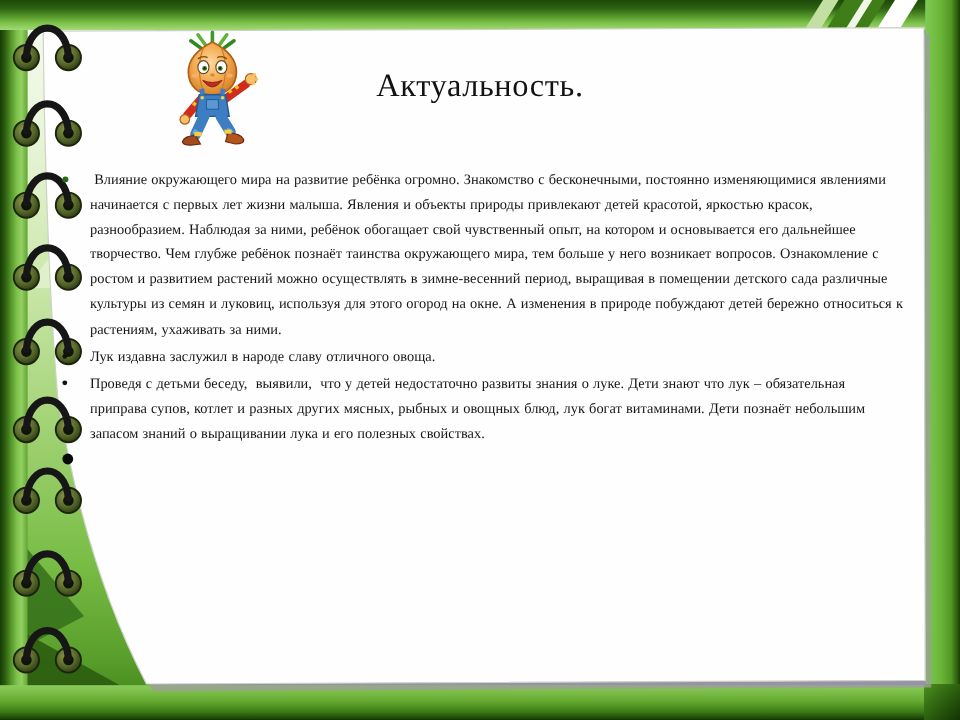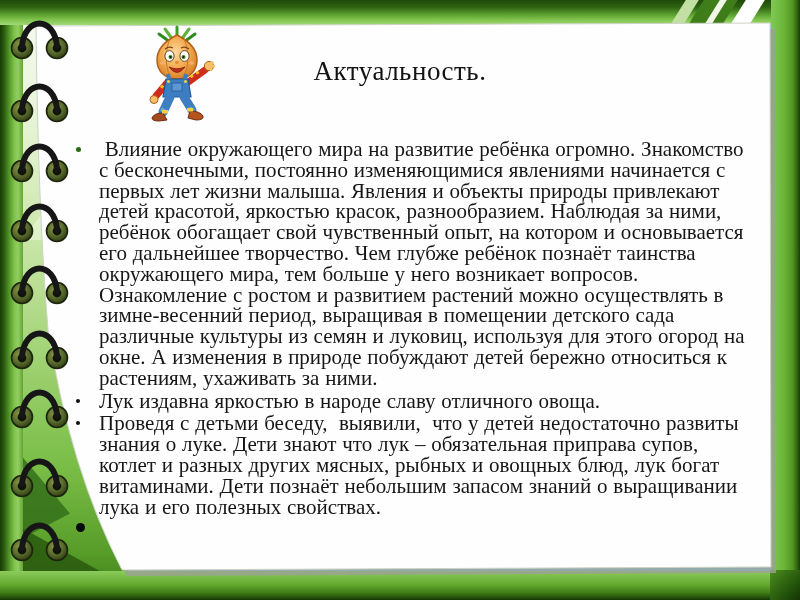--- a/index.html
+++ b/index.html
@@ -1,18 +1,18 @@
 <!DOCTYPE html>
 <html><head>
 <meta charset="utf-8">
 <style>
   html,body{margin:0;padding:0;background:#222;}
   .slide{
     position:relative; width:800px; height:600px; overflow:hidden;
-    font-family:"Liberation Serif", serif; background:#7dd3fc;
+    font-family:"Liberation Serif", serif; background:#8b5cf6;
   }
   .abs{position:absolute;}
 
   
   .band-left-wide{
     left:0; top:0; width:130px; height:600px; z-index:1;
     background:linear-gradient(to bottom,#f7fbf2 0%,#e9f5da 18%,#cde8ad 38%,#a4d478 58%,#79bd46 78%,#579d29 92%,#3c7a17 100%);
   }
   .strip-left{
     left:0; top:0; width:23px; height:600px; z-index:2;
@@ -52,21 +52,21 @@
 
   
   .character{left:132px; top:25px; z-index:12;}
 
   
   .title{
     left:0; top:56px; width:800px; z-index:20; text-align:center;
     font-size:27px; letter-spacing:.5px; color:#121212;
   }
   .content{left:75px; top:139px; width:680px; z-index:20; color:#161616;}
-  .li{position:relative; font-size:21px; line-height:20.8px; margin-bottom:2px;margin-left:24px;}
+  .li{position:relative; font-size:12px; line-height:20.8px; margin-bottom:2px;}
   .li-text{white-space:pre-wrap; word-spacing:.5px;}
   .dot{position:absolute; left:-23px; border-radius:50%;}
   .dot-green{top:8px; width:5px; height:5px; background:#256d12;}
   .dot-black{top:8px; width:4px; height:4px; background:#101010;}
   .dot-big{top:4px; width:9px; height:9px; background:#0a0a0a;}
   .li-empty{height:21px;}
 </style>
 </head>
 <body>
 
@@ -207,21 +207,21 @@
 
   <div class="abs title">Актуальность.</div>
 
   <div class="abs content">
     <div class="li">
       <span class="dot dot-green"></span>
       <div class="li-text"> Влияние окружающего мира на развитие ребёнка огромно. Знакомство с бесконечными, постоянно изменяющимися явлениями начинается с первых лет жизни малыша. Явления и объекты природы привлекают детей красотой, яркостью красок, разнообразием. Наблюдая за ними, ребёнок обогащает свой чувственный опыт, на котором и основывается его дальнейшее творчество. Чем глубже ребёнок познаёт таинства окружающего мира, тем больше у него возникает вопросов. Ознакомление с ростом и развитием растений можно осуществлять в зимне-весенний период, выращивая в помещении детского сада различные культуры из семян и луковиц, используя для этого огород на окне. А изменения в природе побуждают детей бережно относиться к растениям, ухаживать за ними.</div>
     </div>
     <div class="li">
       <span class="dot dot-black"></span>
-      <div class="li-text">Лук издавна яркостью в народе славу отличного овоща.</div>
+      <div class="li-text">Лук издавна заслужил в народе славу отличного овоща.</div>
     </div>
     <div class="li">
       <span class="dot dot-black"></span>
       <div class="li-text">Проведя с детьми беседу,  выявили,  что у детей недостаточно развиты знания о луке. Дети знают что лук – обязательная приправа супов, котлет и разных других мясных, рыбных и овощных блюд, лук богат витаминами. Дети познаёт небольшим запасом знаний о выращивании лука и его полезных свойствах.</div>
     </div>
     <div class="li li-empty">
       <span class="dot dot-big"></span>
       <div class="li-text"></div>
     </div>
   </div>

